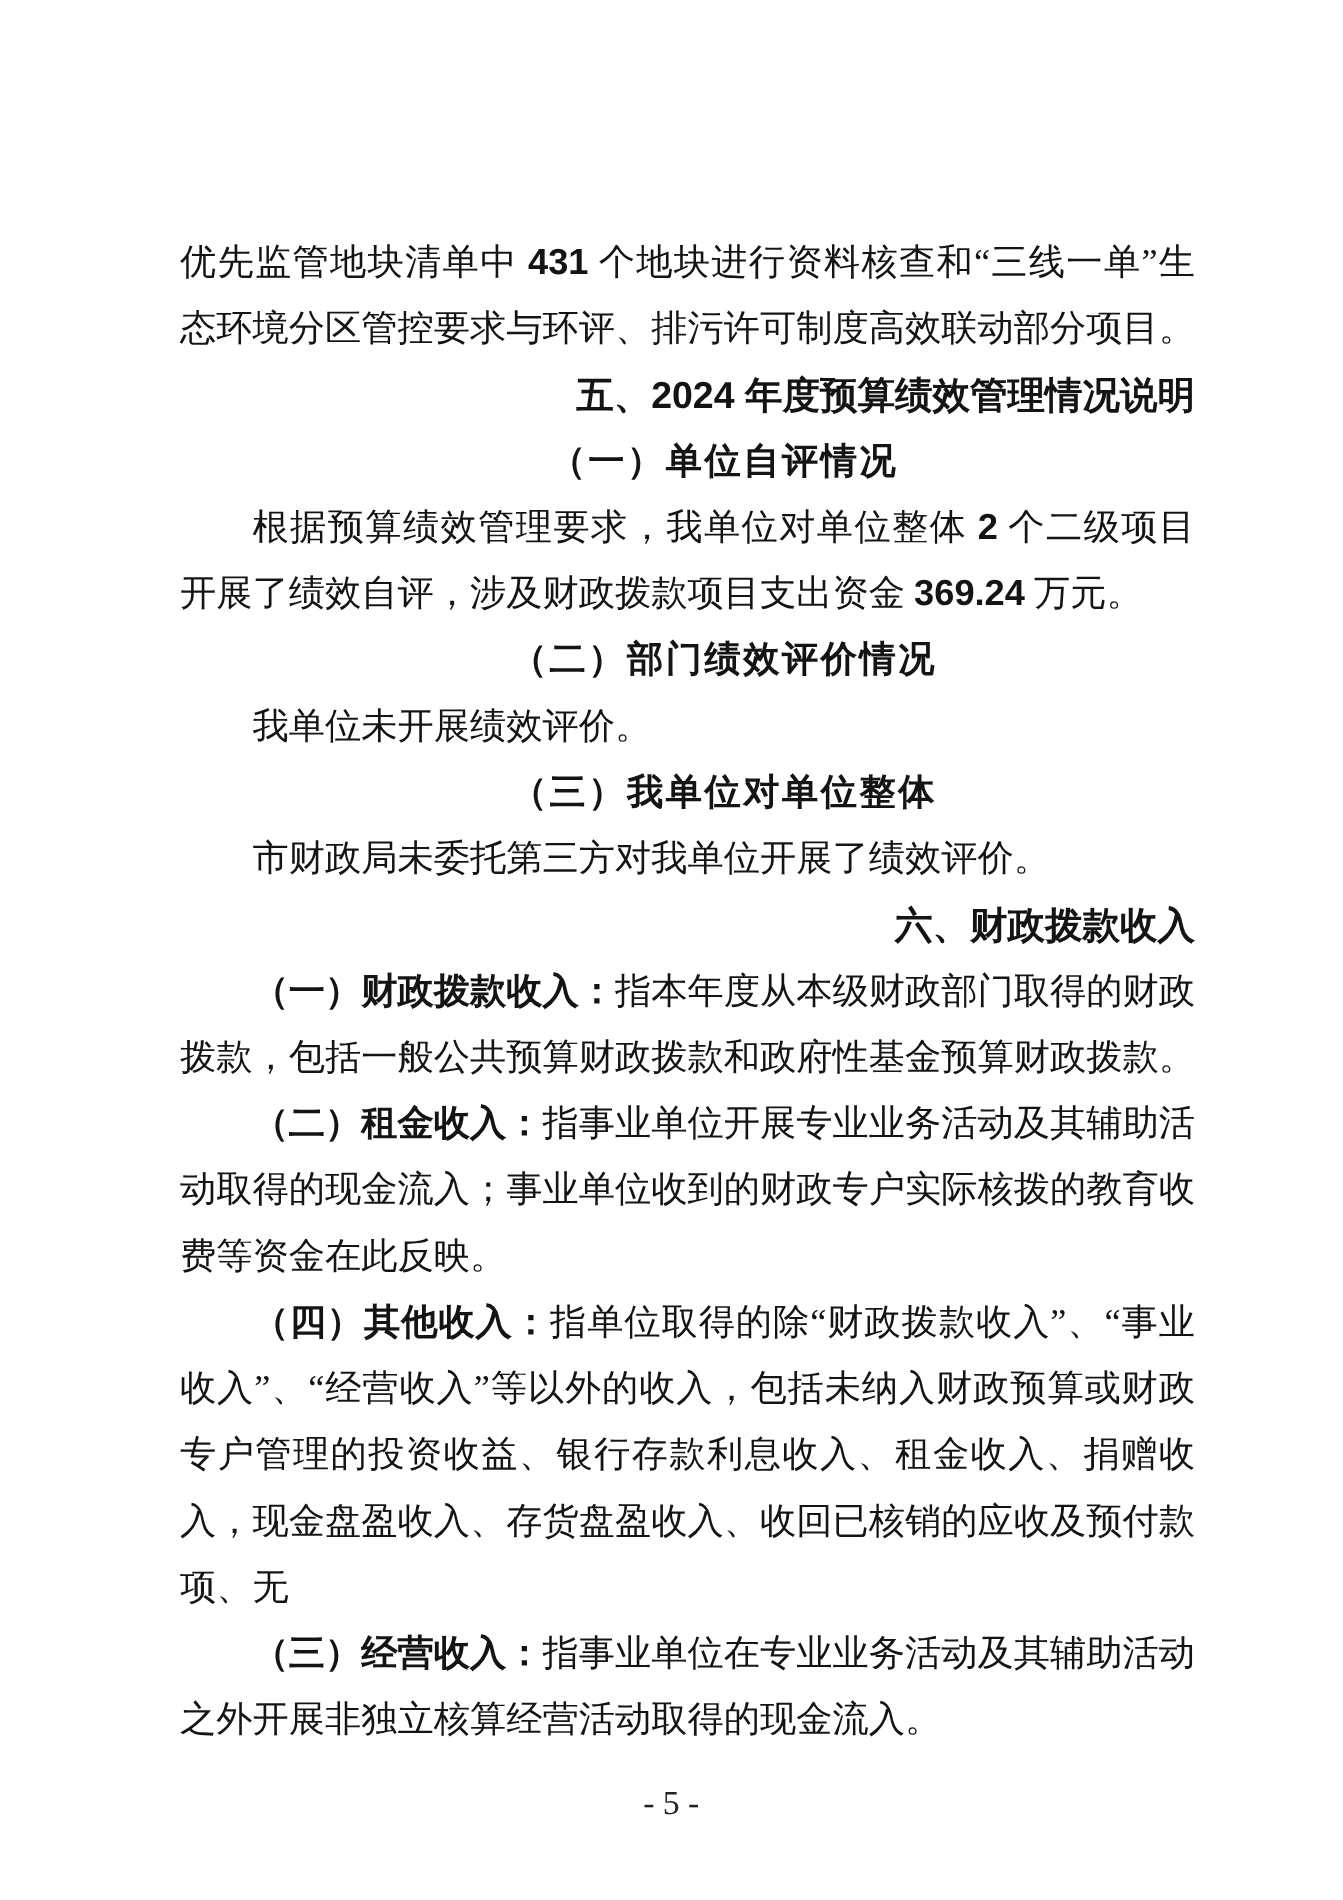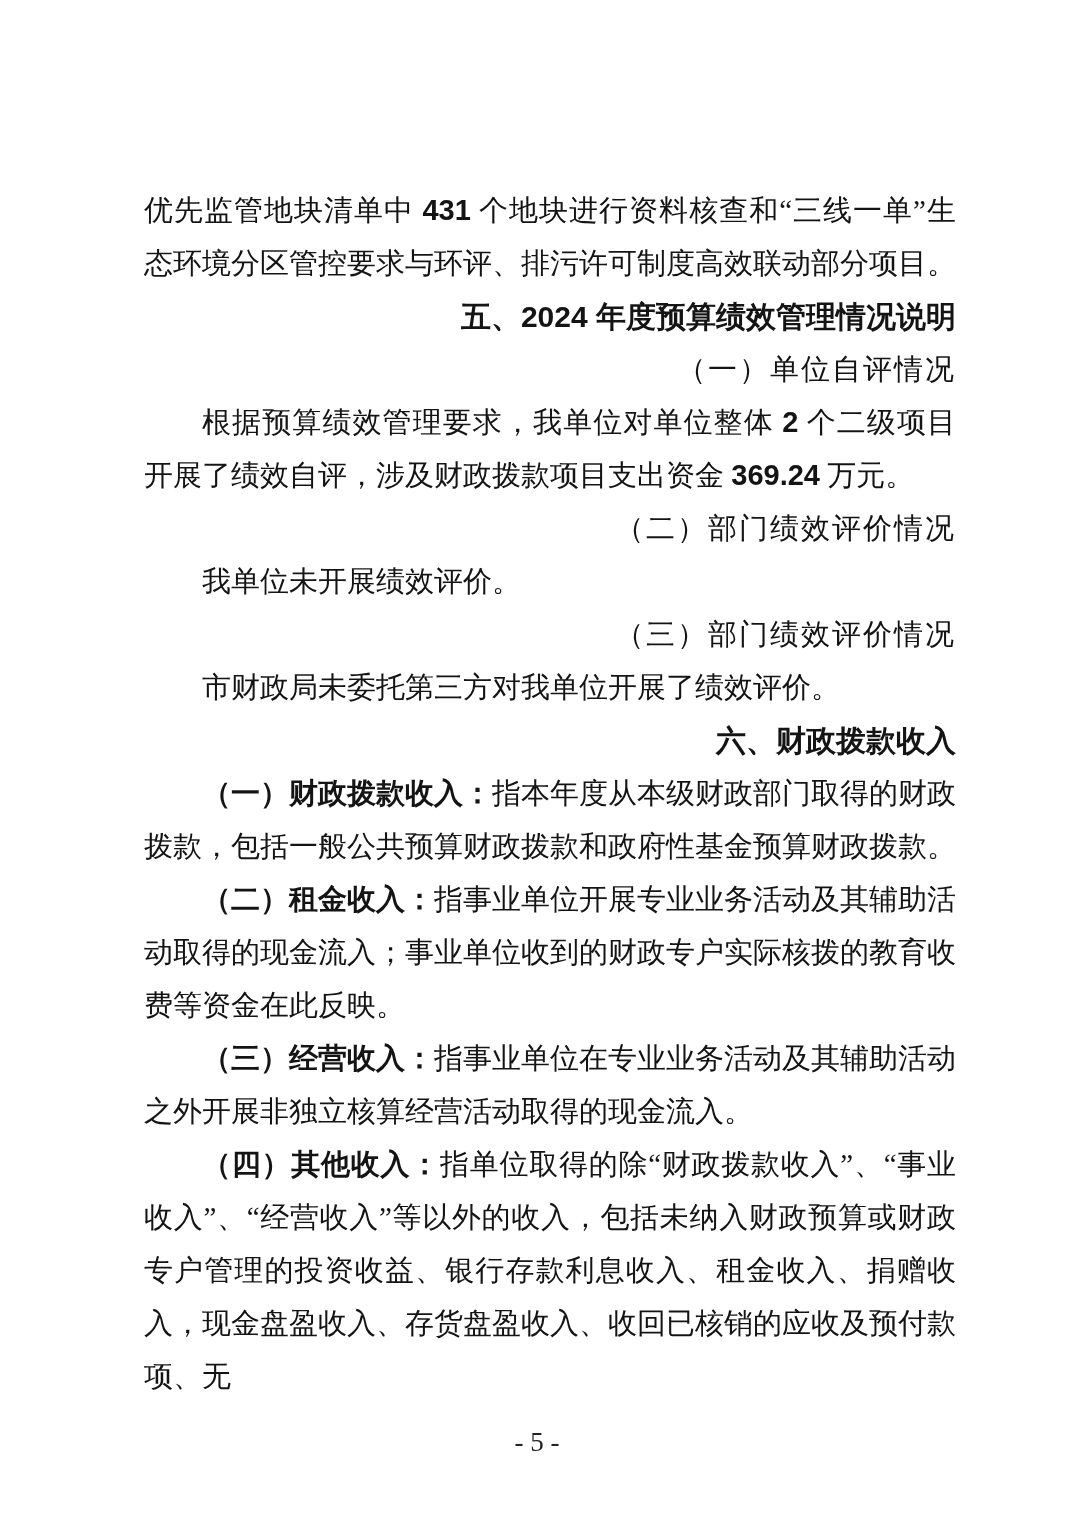--- a/index.html
+++ b/index.html
@@ -41,23 +41,23 @@
     font-weight: 700;
     font-size: 30px;
     text-indent: 2em;
     text-align: right;
   }
   .heading-six {
     text-indent: 0.65em;
   }
   .sub-heading {
     text-indent: 2em;
-    font-weight: 400;
+    font-weight: 700;
     letter-spacing: 2px;
-    text-align: right;
+    text-align: center;
   }
   .term-label {
     font-weight: 700;
     font-family: Liberation Serif, serif;
   }
   .num {
     font-family: "Liberation Sans", sans-serif;
     font-weight: 700;
   }
   .page-number {
@@ -83,30 +83,30 @@
     <p class="major-heading">五、2024 年度预算绩效管理情况说明</p>
 
     <p class="sub-heading">（一）单位自评情况</p>
 
     <p class="para"><span>根据预算绩效管理要求，我单位对单位整体 </span><span class="num">2</span><span> 个二级项目开展了绩效自评，涉及财政拨款项目支出资金 </span><span class="num">369.24</span><span> 万元。</span></p>
 
     <p class="sub-heading">（二）部门绩效评价情况</p>
 
     <p class="para">我单位未开展绩效评价。</p>
 
-    <p class="sub-heading">（三）部门绩效评价情况</p>
+    <p class="sub-heading">（三）我单位对单位整体</p>
 
     <p class="para">市财政局未委托第三方对我单位开展了绩效评价。</p>
 
     <p class="major-heading heading-six">六、财政拨款收入</p>
 
     <p class="para"><span class="term-label">（一）财政拨款收入：</span><span>指本年度从本级财政部门取得的财政拨款，包括一般公共预算财政拨款和政府性基金预算财政拨款。</span></p>
 
     <p class="para"><span class="term-label">（二）租金收入：</span><span>指事业单位开展专业业务活动及其辅助活动取得的现金流入；事业单位收到的财政专户实际核拨的教育收费等资金在此反映。</span></p>
 
+    <p class="para"><span class="term-label">（四）其他收入：</span><span>指单位取得的除“财政拨款收入”、“事业收入”、“经营收入”等以外的收入，包括未纳入财政预算或财政专户管理的投资收益、银行存款利息收入、租金收入、捐赠收入，现金盘盈收入、存货盘盈收入、收回已核销的应收及预付款项、无</span></p>
+
     <p class="para"><span class="term-label">（三）经营收入：</span><span>指事业单位在专业业务活动及其辅助活动之外开展非独立核算经营活动取得的现金流入。</span></p>
-
-    <p class="para"><span class="term-label">（四）其他收入：</span><span>指单位取得的除“财政拨款收入”、“事业收入”、“经营收入”等以外的收入，包括未纳入财政预算或财政专户管理的投资收益、银行存款利息收入、租金收入、捐赠收入，现金盘盈收入、存货盘盈收入、收回已核销的应收及预付款项、无</span></p>
 
   </div>
 
   <div class="page-number">- 5 -</div>
 </div>
 
 </body></html>

